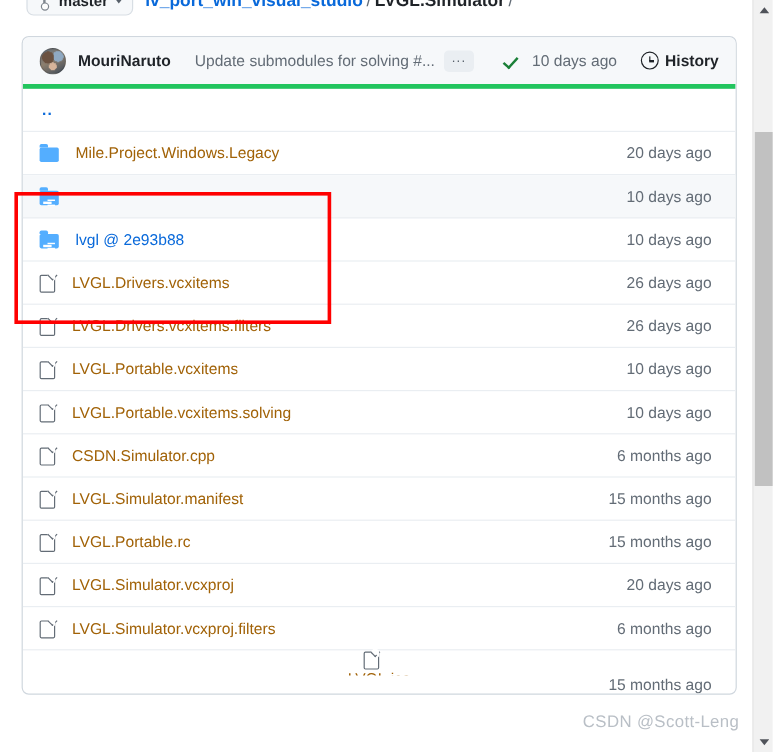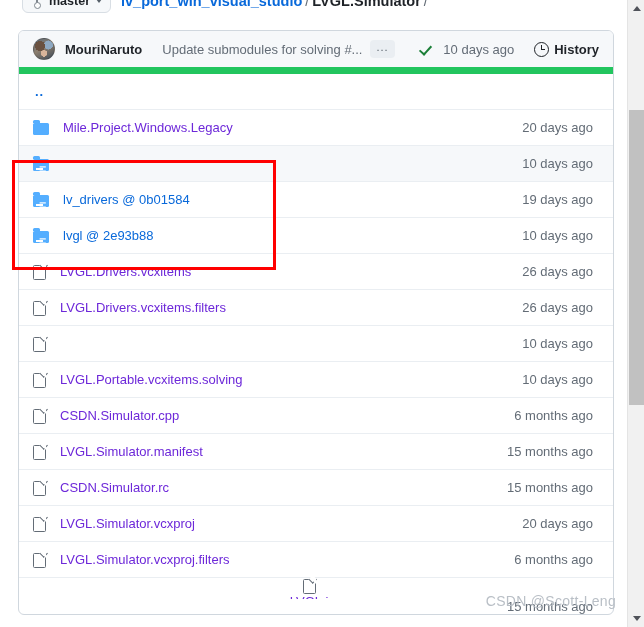--- a/index.html
+++ b/index.html
@@ -101,21 +101,21 @@
     box-sizing: border-box;
     overflow: hidden;
   }
 
   
   .commit-bar {
     display: flex;
     align-items: center;
     height: 43px;
     background: #f6f8fa;
-    border-bottom: 7px solid #22c55e;
+    border-bottom: 4px solid #22c55e;
     padding: 0 14px;
     box-sizing: border-box;
     gap: 8px;
   }
   .avatar {
     width: 22px; height: 22px;
     border-radius: 50%;
     flex: 0 0 auto;
     background:
       radial-gradient(circle at 50% 72%, #d7b49a 0 18%, transparent 19%),
@@ -222,21 +222,21 @@
   .row:last-child { border-bottom: none; flex-direction: column; }
   .row.hl { background: #f6f8fa; }
   .row-icon {
     width: 16px; height: 16px;
     flex: 0 0 auto;
     margin-right: 14px;
     position: relative;
   }
   .row-name {
     font-size: 13px;
-    color: #6d28d9;
+    color: #a16207;
     white-space: nowrap;
     overflow: hidden;
     text-overflow: ellipsis;
     cursor: pointer;
   }
   .row-name.link { color: #0969da; }
   .row-time {
     margin-left: auto;
     color: #636c76;
     font-size: 13px;
@@ -420,60 +420,56 @@
         <span class="row-icon ic-folder"></span>
         <span class="row-name">Mile.Project.Windows.Legacy</span>
         <span class="row-time">20 days ago</span>
       </div>
       <div class="row hl">
         <span class="row-icon ic-submodule"></span>
         <span class="row-time">10 days ago</span>
       </div>
       <div class="row">
         <span class="row-icon ic-submodule"></span>
-        <span class="row-name link">lv_drivers @ 0b01584</span>
-        <span class="row-time">19 days ago</span>
-      </div>
-      <div class="row">
-        <span class="row-icon ic-submodule"></span>
         <span class="row-name link">lvgl @ 2e93b88</span>
         <span class="row-time">10 days ago</span>
       </div>
       <div class="row">
         <span class="row-icon ic-file"></span>
         <span class="row-name">LVGL.Drivers.vcxitems</span>
         <span class="row-time">26 days ago</span>
       </div>
       <div class="row">
         <span class="row-icon ic-file"></span>
         <span class="row-name">LVGL.Drivers.vcxitems.filters</span>
         <span class="row-time">26 days ago</span>
       </div>
       <div class="row">
         <span class="row-icon ic-file"></span>
+        <span class="row-name">LVGL.Portable.vcxitems</span>
         <span class="row-time">10 days ago</span>
       </div>
       <div class="row">
         <span class="row-icon ic-file"></span>
         <span class="row-name">LVGL.Portable.vcxitems.solving</span>
         <span class="row-time">10 days ago</span>
       </div>
       <div class="row">
         <span class="row-icon ic-file"></span>
         <span class="row-name">CSDN.Simulator.cpp</span>
         <span class="row-time">6 months ago</span>
       </div>
       <div class="row">
         <span class="row-icon ic-file"></span>
         <span class="row-name">LVGL.Simulator.manifest</span>
         <span class="row-time">15 months ago</span>
       </div>
       <div class="row">
         <span class="row-icon ic-file"></span>
-        <span class="row-name">CSDN.Simulator.rc</span>
+        <span class="row-name">LVGL.Portable.rc</span>
         <span class="row-time">15 months ago</span>
       </div>
       <div class="row">
         <span class="row-icon ic-file"></span>
         <span class="row-name">LVGL.Simulator.vcxproj</span>
         <span class="row-time">20 days ago</span>
       </div>
       <div class="row">
         <span class="row-icon ic-file"></span>
         <span class="row-name">LVGL.Simulator.vcxproj.filters</span>

